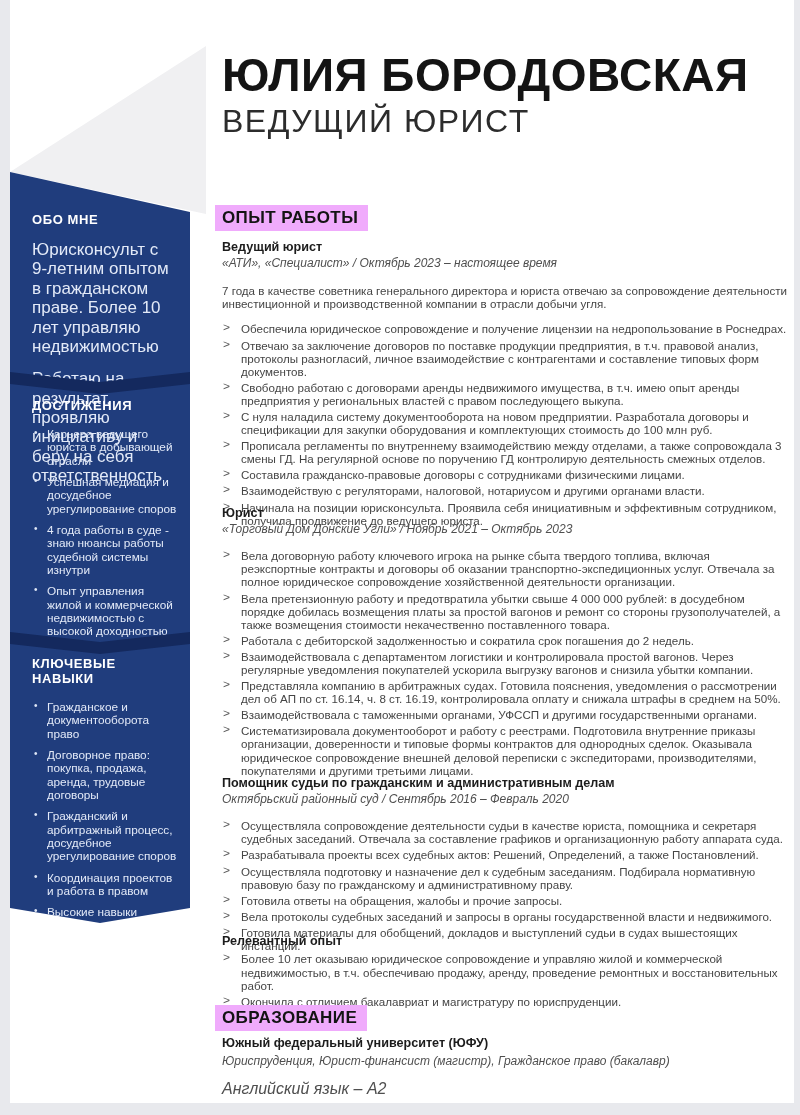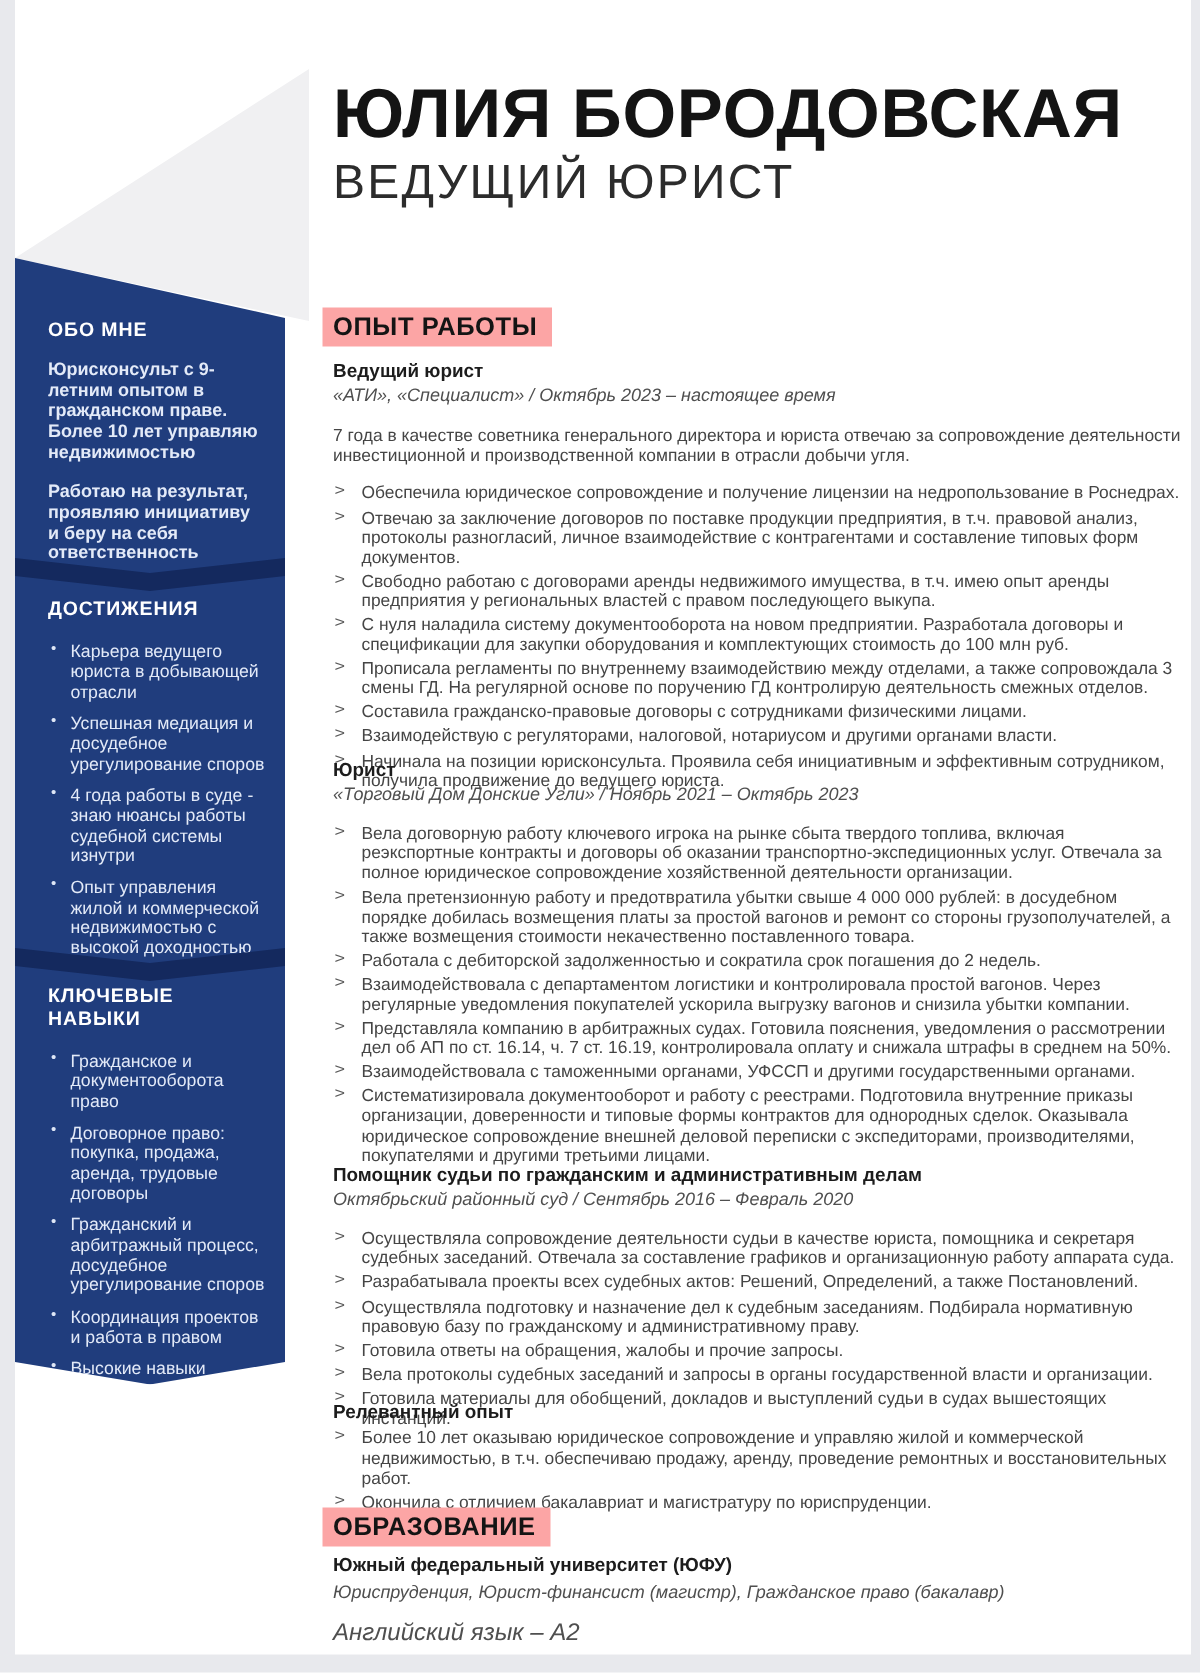--- a/index.html
+++ b/index.html
@@ -26,42 +26,42 @@
     position:absolute; left:0; top:172px; width:180px; height:751px;
     background:#203d7d;
     clip-path:polygon(0 0, 100% 40px, 100% 736px, 50% 751px, 0 736px);
     color:#e7edf9;
   }
   .sb-sec { position:absolute; left:22px; right:13px; }
   .sb-about { top:40px; }
   .sb-ach   { top:226px; }
   .sb-skill { top:484px; }
   .sb-h { font-size:13px; font-weight:700; letter-spacing:.6px; color:#ffffff; }
-  .sb-about p { margin-top:13px; font-size:12px; line-height:1.14; color:#e3eaf8;font-weight:bold; }
+  .sb-about p { margin-top:13px; font-size:17px; line-height:1.14; color:#e3eaf8; }
   .sb-list { list-style:none; margin-top:15px; }
   .sb-list li {
     position:relative; padding-left:15px; margin-top:8px;
     font-size:11.8px; line-height:1.13; color:#e3eaf8;
   }
   .sb-list li .dot { position:absolute; left:2px; top:-1px; font-size:10px; color:#dfe7f6; }
   .sb-div {
     position:absolute; left:0; width:100%; height:22px;
     background:#14295e;
     clip-path:polygon(0 0, 50% 10px, 100% 0, 100% 12px, 50% 22px, 0 12px);
   }
   .sb-div1 { top:200px; }
   .sb-div2 { top:460px; }
   
   .main { position:absolute; left:212px; top:0; width:566px; }
   .hdr { position:absolute; left:0; top:52px; }
   .name { font-size:46px; font-weight:800; color:#141414; letter-spacing:.5px; line-height:1; }
   .role { font-size:32px; font-weight:300; color:#2c2c2c; letter-spacing:1.5px; line-height:1.05; margin-top:7px; }
   .h2 {
     display:inline-block; font-size:17px; font-weight:700; color:#141414;
-    letter-spacing:.4px; background:#fca5a5; padding:3px 10px 3px 7px; margin-left:-7px;
+    letter-spacing:.4px; background:#f0abfc; padding:3px 10px 3px 7px; margin-left:-7px;
   }
   .sec-exp { position:absolute; left:0; top:205px; }
   .sec-edu { position:absolute; left:0; top:1005px; }
   .job { position:absolute; left:0; width:566px; }
   .job1 { top:240px; } .job2 { top:506px; } .job3 { top:776px; } .job4 { top:934px; }
   .edu-entry { position:absolute; left:0; top:1036px; width:566px; }
   .jt { font-size:12.6px; font-weight:700; color:#1c1c1c; line-height:1.15; }
   .jm { font-size:12px; font-style:italic; color:#4f4f4f; margin-top:3px; line-height:1.15; }
   .ji { font-size:11.6px; color:#454545; line-height:1.13; margin-top:13px; }
   .jb { list-style:none; margin-top:12px; }
@@ -147,35 +147,35 @@
     </div>
 
     <div class="job job2">
       <div class="jt">Юрист</div>
       <div class="jm">«Торговый Дом Донские Угли» / Ноябрь 2021 – Октябрь 2023</div>
       <ul class="jb">
         <li><span class="arr">&gt;</span><span>Вела договорную работу ключевого игрока на рынке сбыта твердого топлива, включая реэкспортные контракты и договоры об оказании транспортно-экспедиционных услуг. Отвечала за полное юридическое сопровождение хозяйственной деятельности организации.</span></li>
         <li><span class="arr">&gt;</span><span>Вела претензионную работу и предотвратила убытки свыше 4 000 000 рублей: в досудебном порядке добилась возмещения платы за простой вагонов и ремонт со стороны грузополучателей, а также возмещения стоимости некачественно поставленного товара.</span></li>
         <li><span class="arr">&gt;</span><span>Работала с дебиторской задолженностью и сократила срок погашения до 2 недель.</span></li>
         <li><span class="arr">&gt;</span><span>Взаимодействовала с департаментом логистики и контролировала простой вагонов. Через регулярные уведомления покупателей ускорила выгрузку вагонов и снизила убытки компании.</span></li>
-        <li><span class="arr">&gt;</span><span>Представляла компанию в арбитражных судах. Готовила пояснения, уведомления о рассмотрении дел об АП по ст. 16.14, ч. 7 ст. 16.19, контролировала оплату и снижала штрафы в среднем на 50%.</span></li>
+        <li><span class="arr">&gt;</span><span>Представляла компанию в арбитражных судах. Готовила пояснения, уведомления о рассмотрении дел об АП по ст. 16.14, ч. 8 ст. 16.19, контролировала оплату и снижала штрафы в среднем на 50%.</span></li>
         <li><span class="arr">&gt;</span><span>Взаимодействовала с таможенными органами, УФССП и другими государственными органами.</span></li>
         <li><span class="arr">&gt;</span><span>Систематизировала документооборот и работу с реестрами. Подготовила внутренние приказы организации, доверенности и типовые формы контрактов для однородных сделок. Оказывала юридическое сопровождение внешней деловой переписки с экспедиторами, производителями, покупателями и другими третьими лицами.</span></li>
       </ul>
     </div>
 
     <div class="job job3">
       <div class="jt">Помощник судьи по гражданским и административным делам</div>
       <div class="jm">Октябрьский районный суд / Сентябрь 2016 – Февраль 2020</div>
       <ul class="jb">
         <li><span class="arr">&gt;</span><span>Осуществляла сопровождение деятельности судьи в качестве юриста, помощника и секретаря судебных заседаний. Отвечала за составление графиков и организационную работу аппарата суда.</span></li>
         <li><span class="arr">&gt;</span><span>Разрабатывала проекты всех судебных актов: Решений, Определений, а также Постановлений.</span></li>
         <li><span class="arr">&gt;</span><span>Осуществляла подготовку и назначение дел к судебным заседаниям. Подбирала нормативную правовую базу по гражданскому и административному праву.</span></li>
         <li><span class="arr">&gt;</span><span>Готовила ответы на обращения, жалобы и прочие запросы.</span></li>
-        <li><span class="arr">&gt;</span><span>Вела протоколы судебных заседаний и запросы в органы государственной власти и организации.</span></li>
+        <li><span class="arr">&gt;</span><span>Вела протоколы судебных заседаний и запросы в органы государственной власти и недвижимого.</span></li>
         <li><span class="arr">&gt;</span><span>Готовила материалы для обобщений, докладов и выступлений судьи в судах вышестоящих инстанций.</span></li>
       </ul>
     </div>
 
     <div class="job job4">
       <div class="jt">Релевантный опыт</div>
       <ul class="jb" style="margin-top:4px;">
         <li><span class="arr">&gt;</span><span>Более 10 лет оказываю юридическое сопровождение и управляю жилой и коммерческой недвижимостью, в т.ч. обеспечиваю продажу, аренду, проведение ремонтных и восстановительных работ.</span></li>
         <li><span class="arr">&gt;</span><span>Окончила с отличием бакалавриат и магистратуру по юриспруденции.</span></li>
       </ul>

